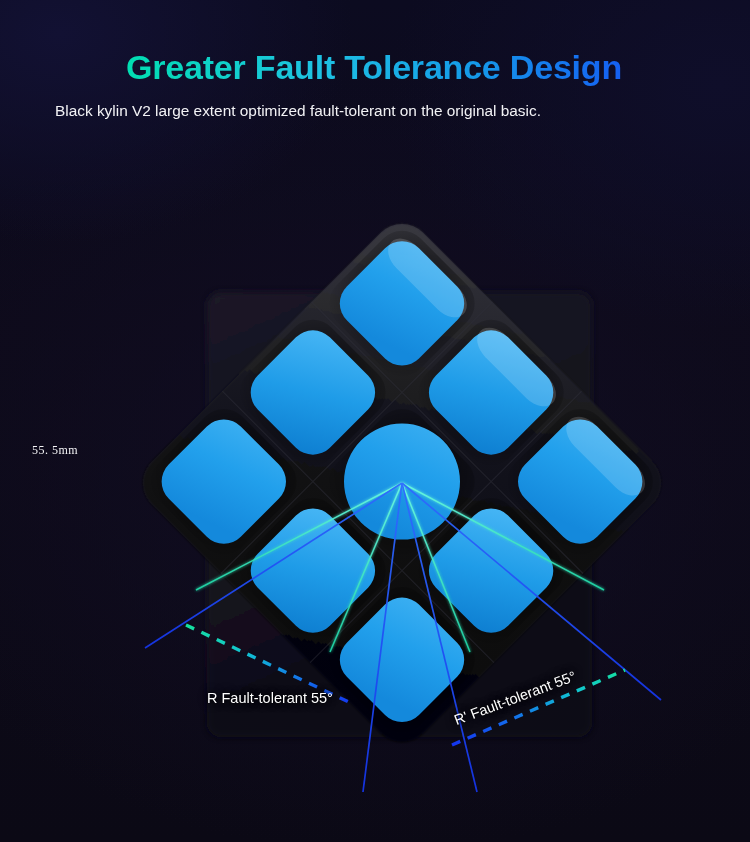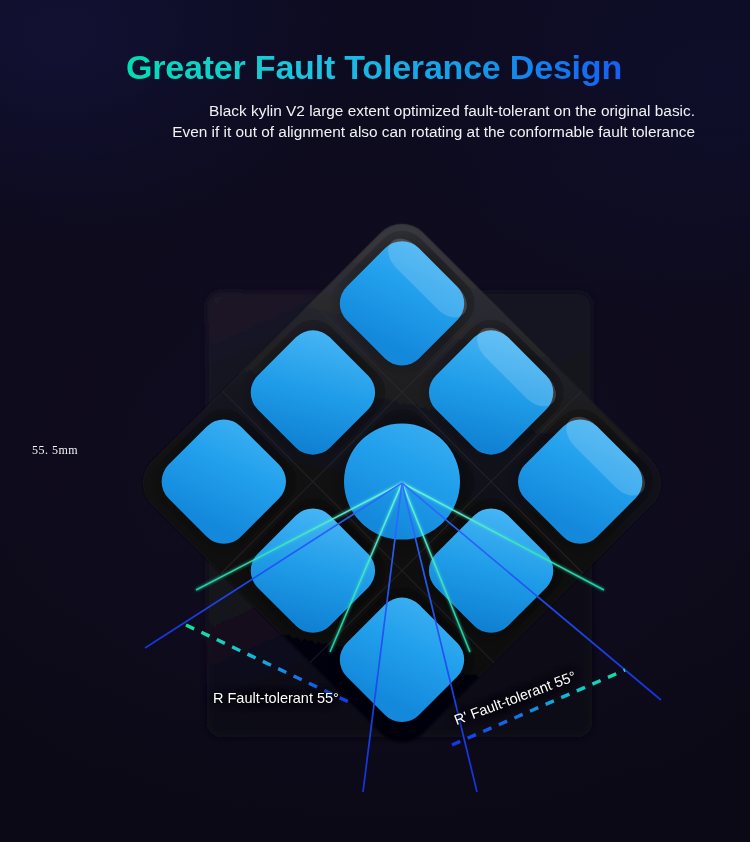--- a/index.html
+++ b/index.html
@@ -28,21 +28,21 @@
     font-size:34px;font-weight:bold;
     letter-spacing:-0.2px;
     background:linear-gradient(90deg,#00e58c 0%,#00dfb0 16%,#1ec3e2 42%,#159de8 62%,#1563f2 82%,#1535f5 100%);
     -webkit-background-clip:text;background-clip:text;
     -webkit-text-fill-color:transparent;color:transparent;
     white-space:nowrap;
   }
   .subtitle{
     position:absolute;left:50%;top:100px;
     transform:translateX(-50%);
-    width:640px;text-align:right;
+    width:640px;text-align:left;
     color:#f2f2f5;font-size:15.4px;line-height:21px;
   }
   .subtitle div{white-space:nowrap;}
 
   
   .dim-wrap{position:absolute;left:28px;top:278px;width:120px;height:382px;}
   .dim-label{
     position:absolute;left:4px;top:165px;
     color:#f4f4f6;font-size:12px;
     font-family:"Liberation Serif", serif;
@@ -51,33 +51,32 @@
 
   
   .photo{position:absolute;left:0;top:200px;width:750px;height:642px;}
 
   
   .ann{
     position:absolute;color:#ffffff;
     font-size:14.5px;white-space:nowrap;
     text-shadow:0 0 5px rgba(0,0,0,.95),0 0 10px rgba(0,0,0,.8);
   }
-  .ann-left{left:213px;top:690px;}
+  .ann-left{left:207px;top:690px;}
   .ann-right{left:452px;top:713px;transform:rotate(-20.5deg);transform-origin:0 0;}
 </style>
 </head>
 <body>
 
 <div id="stage">
 
   <div class="title">Greater Fault Tolerance Design</div>
 
   <div class="subtitle">
     <div>Black kylin V2 large extent optimized fault-tolerant on the original basic.</div>
-    <div>Even if it out of alignment also can rotating at the conformable fault tolerance</div>
   </div>
 
   <svg class="photo" viewBox="0 0 750 642" width="750" height="642">
     <defs>
 
       <linearGradient id="plateG" x1="0" y1="0" x2="0.4" y2="1">
         <stop offset="0%" stop-color="#1b1a27"></stop>
         <stop offset="55%" stop-color="#14131e"></stop>
         <stop offset="100%" stop-color="#0e0d16"></stop>
       </linearGradient>

